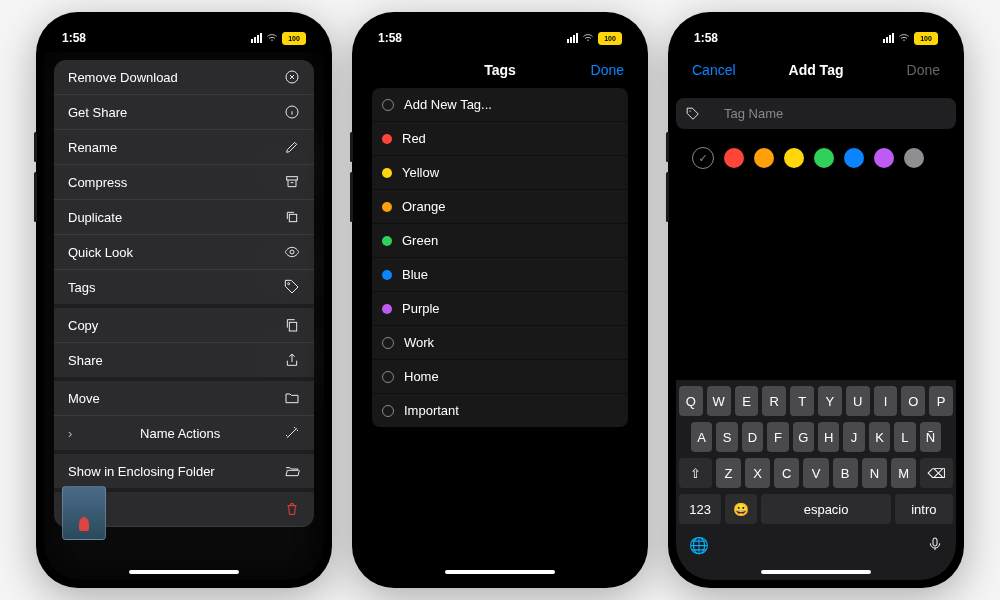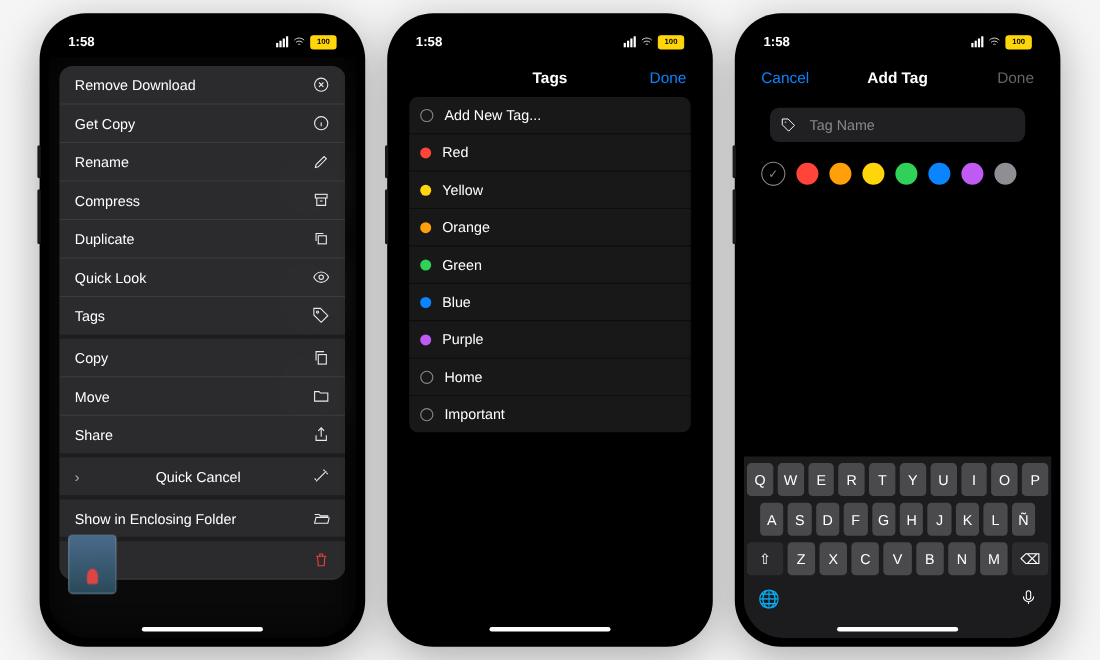--- a/index.html
+++ b/index.html
@@ -36,21 +36,21 @@
 .nav-btn{color:#0a84ff;font-size:14px}
 .nav-btn.disabled{color:#666}
 .tags-list{padding:0 12px}
 .tag-row{display:flex;align-items:center;padding:9px 10px;color:#ffffff;font-size:13px;background:rgba(40,40,42,.6);border-bottom:1px solid rgba(0,0,0,.4);gap:10px}
 .tag-row:first-child{border-radius:8px 8px 0 0}
 .tag-row:last-child{border-radius:0 0 8px 8px;border-bottom:none}
 .tag-dot{width:10px;height:10px;border-radius:50%;flex-shrink:0}
 .tag-circle{width:10px;height:10px;border-radius:50%;border:1px solid #888;flex-shrink:0}
 
 
-.input-wrap{margin:10px 24px;display:flex;align-items:center;background:rgba(40,40,42,.8);border-radius:8px;padding:8px 10px;gap:12px}
+.input-wrap{margin:10px 0;display:flex;align-items:center;background:rgba(40,40,42,.8);border-radius:8px;padding:8px 10px;gap:24px}
 .input-field{flex:1;color:#888;font-size:13px}
 .color-row{display:flex;gap:10px;padding:8px 16px;align-items:center}
 .color-check{width:20px;height:20px;border:1.5px solid #888;border-radius:50%;display:flex;align-items:center;justify-content:center;color:#888;font-size:11px}
 .color-dot{width:20px;height:20px;border-radius:50%}
 
 
 .keyboard{position:absolute;bottom:0;left:0;right:0;background:#1c1c1e;padding:6px 3px 24px}
 .kb-row{display:flex;gap:4px;justify-content:center;margin-bottom:6px}
 .key{background:#4a4a4c;color:#fff;border-radius:4px;height:30px;display:flex;align-items:center;justify-content:center;font-size:13px;flex:1}
 .key.dark{background:#2c2c2e}
@@ -90,21 +90,21 @@
           <div class="menu-item">
             <span>Remove Download</span>
             <span class="menu-icon">
               <svg viewBox="0 0 24 24" width="16" height="16">
                 <circle cx="12" cy="12" r="9"></circle>
                 <path d="M9 9l6 6M15 9l-6 6"></path>
               </svg>
             </span>
           </div>
           <div class="menu-item">
-            <span>Get Copy</span>
+            <span>Get Share</span>
             <span class="menu-icon">
               <svg viewBox="0 0 24 24" width="16" height="16">
                 <circle cx="12" cy="12" r="9"></circle>
                 <path d="M12 8v.01M12 11v5"></path>
               </svg>
             </span>
           </div>
           <div class="menu-item">
             <span>Rename</span>
             <span class="menu-icon">
@@ -151,39 +151,39 @@
           </div>
           <div class="menu-item">
             <span>Copy</span>
             <span class="menu-icon">
               <svg viewBox="0 0 24 24" width="16" height="16">
                 <rect x="8" y="8" width="11" height="13"></rect>
                 <path d="M5 16V4h11"></path>
               </svg>
             </span>
           </div>
-          <div class="menu-item">
-            <span>Move</span>
-            <span class="menu-icon">
-              <svg viewBox="0 0 24 24" width="16" height="16">
-                <path d="M3 6h6l2 2h10v11H3z"></path>
-              </svg>
-            </span>
-          </div>
           <div class="menu-item sep">
             <span>Share</span>
             <span class="menu-icon">
               <svg viewBox="0 0 24 24" width="16" height="16">
                 <path d="M12 3v12M8 7l4-4 4 4M5 13v7h14v-7"></path>
               </svg>
             </span>
           </div>
+          <div class="menu-item">
+            <span>Move</span>
+            <span class="menu-icon">
+              <svg viewBox="0 0 24 24" width="16" height="16">
+                <path d="M3 6h6l2 2h10v11H3z"></path>
+              </svg>
+            </span>
+          </div>
           <div class="menu-item sep">
             <span class="chevron">›</span>
-            <span>Quick Cancel</span>
+            <span>Name Actions</span>
             <span class="menu-icon">
               <svg viewBox="0 0 24 24" width="16" height="16">
                 <path d="M5 19l14-14M15 3l2 2M19 7l2 2M3 15l2 2"></path>
               </svg>
             </span>
           </div>
           <div class="menu-item sep">
             <span>Show in Enclosing Folder</span>
             <span class="menu-icon">
               <svg viewBox="0 0 24 24" width="16" height="16">
@@ -251,20 +251,24 @@
             <span class="tag-dot" style="background:#30d158"></span>
             <span>Green</span>
           </div>
           <div class="tag-row">
             <span class="tag-dot" style="background:#0a84ff"></span>
             <span>Blue</span>
           </div>
           <div class="tag-row">
             <span class="tag-dot" style="background:#bf5af2"></span>
             <span>Purple</span>
+          </div>
+          <div class="tag-row">
+            <span class="tag-circle"></span>
+            <span>Work</span>
           </div>
           <div class="tag-row">
             <span class="tag-circle"></span>
             <span>Home</span>
           </div>
           <div class="tag-row">
             <span class="tag-circle"></span>
             <span>Important</span>
           </div>
         </div>
@@ -343,20 +347,26 @@
           <div class="key dark" style="flex:1.3">⇧</div>
         <div class="key">Z</div>
             <div class="key">X</div>
             <div class="key">C</div>
             <div class="key">V</div>
             <div class="key">B</div>
             <div class="key">N</div>
             <div class="key">M</div>
             <div class="key dark" style="flex: 1.3 1 0%;">⌫</div>
           </div>
+        <div class="kb-row">
+          <div class="key dark" style="flex:1.3">123</div>
+          <div class="key dark" style="flex:1">😀</div>
+          <div class="key dark space">espacio</div>
+          <div class="key dark" style="flex:1.8">intro</div>
+        </div>
         <div class="kb-bottom">
           <span class="kb-icon">🌐</span>
           <span class="kb-icon"><svg width="16" height="16" viewBox="0 0 24 24">
                 <rect x="9" y="3" width="6" height="12" rx="3"></rect>
                 <path d="M5 11a7 7 0 0014 0M12 18v3"></path>
               </svg></span>
         </div>
       </div>
     </div>
     <div class="home-indicator"></div>

